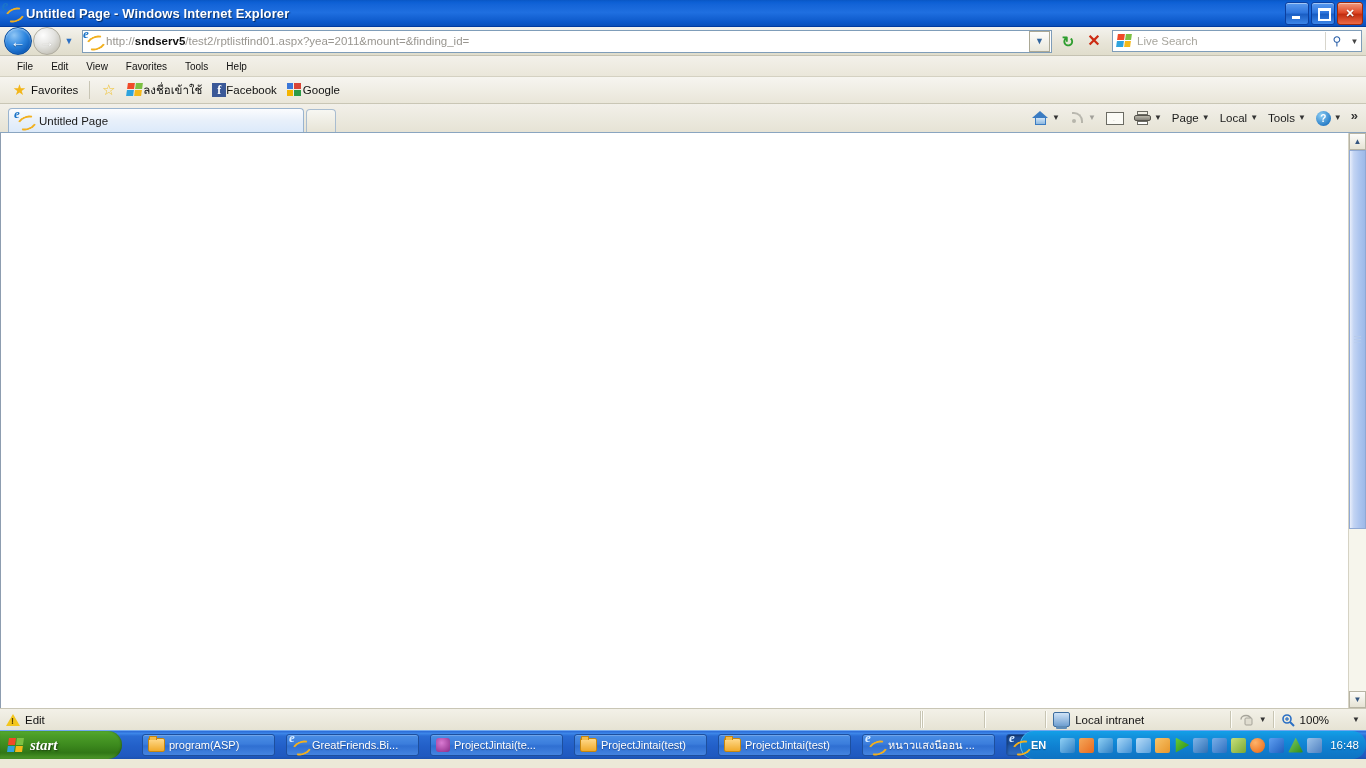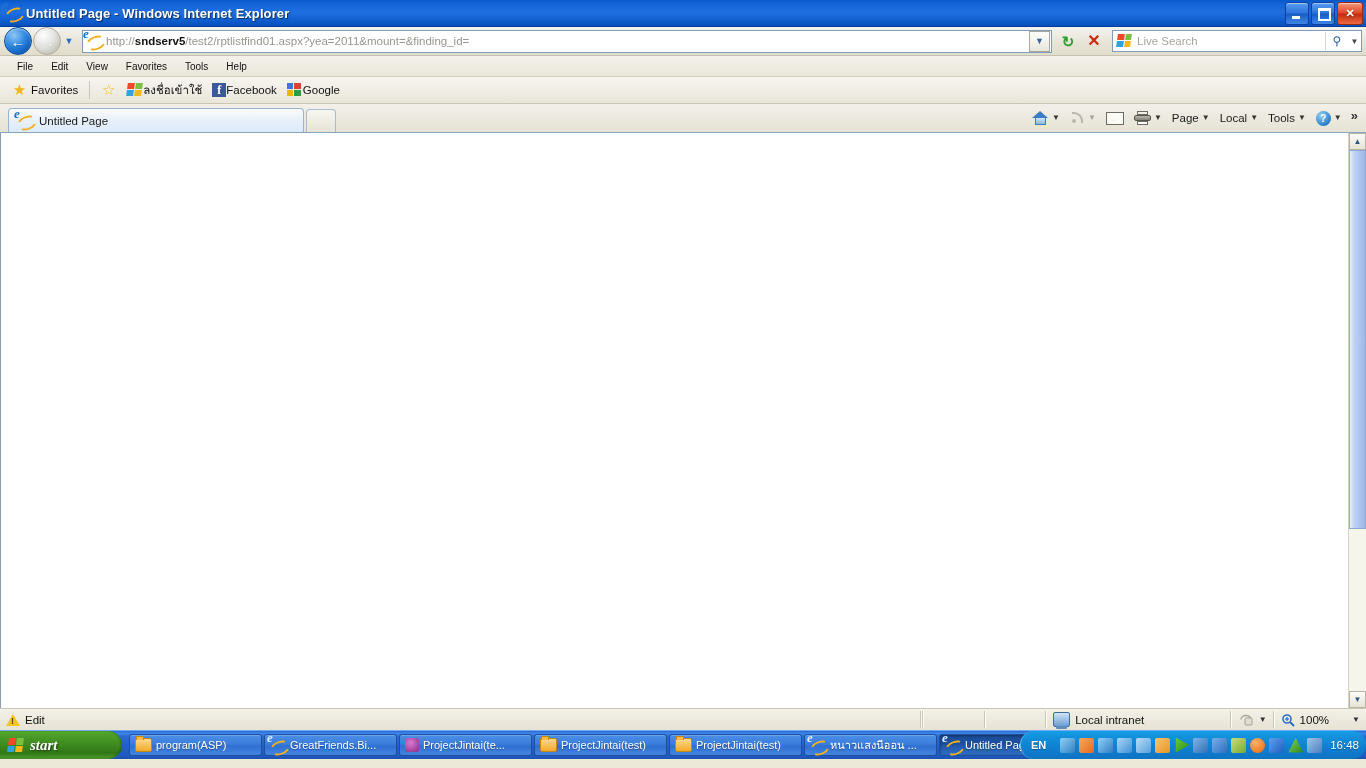--- a/index.html
+++ b/index.html
@@ -357,21 +357,21 @@
     padding: 0 16px 0 8px;
     box-shadow: inset -1px 0 2px rgba(0,0,0,0.25);
     flex: none;
   }
   .start-label {
     color: #fff; font-size: 15px; font-weight: bold;
     font-style: italic;
     font-family: "Liberation Serif", serif;
     text-shadow: 1px 1px 2px rgba(0,0,0,0.55);
   }
-  .tasks { display: flex; align-items: flex-start; gap: 2px; padding-left: 7px; flex: 1; min-width: 0; }
+  .tasks { display: flex; align-items: flex-start; gap: 11px; padding-left: 20px; flex: 1; min-width: 0; }
   .task {
     height: 22px;
     width: 133px;
     background: linear-gradient(to bottom, #4b8fe6 0%, #3b7ddc 45%, #2f6fd2 55%, #4484e0 100%);
     border: 1px solid #1d4f9e;
     border-radius: 3px;
     display: flex; align-items: center; gap: 4px;
     padding: 0 5px;
     box-sizing: border-box;
     flex: none;

